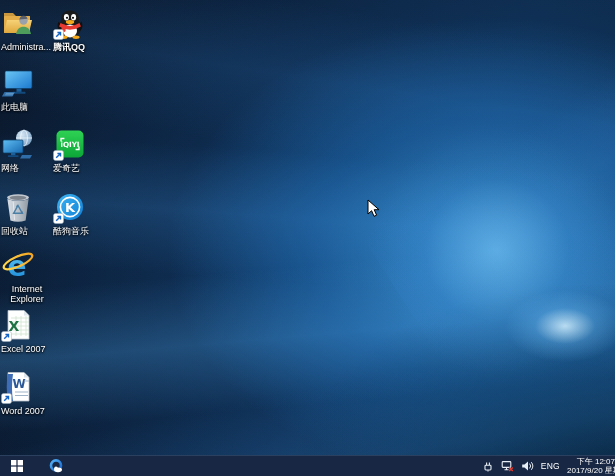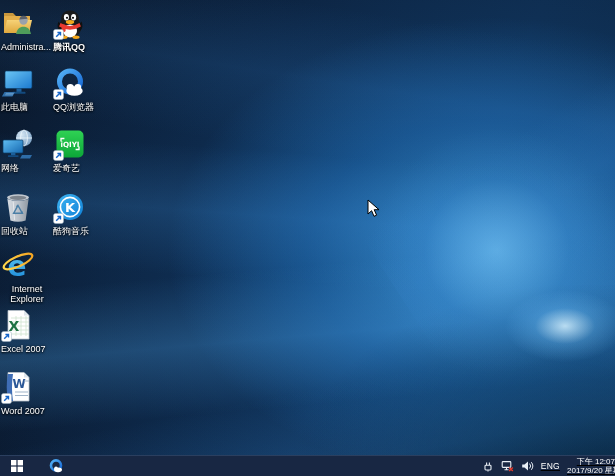--- a/index.html
+++ b/index.html
@@ -48,21 +48,21 @@
   #icon-ie{left:1px;top:248px;}
   #icon-excel{left:1px;top:308px;}
   #icon-word{left:1px;top:370px;}
 
   
   .cursor{position:absolute;left:367px;top:199px;pointer-events:none;}
 
   
   .taskbar{position:absolute;left:0;bottom:0;width:615px;height:21px;background:#182743;
            border-top:1px solid rgba(120,160,210,.20);box-sizing:border-box;
-           display:flex;align-items:center;text-decoration:underline;}
+           display:flex;align-items:center;}
   .tbtn{height:100%;display:flex;align-items:center;justify-content:center;background:none;border:0;padding:0;cursor:pointer;}
   .start{width:34px;}
   .pinned{width:26px;margin-left:9px;}
   .tray{margin-left:auto;display:flex;align-items:center;gap:7px;height:100%;}
   .trayicon{display:flex;align-items:center;cursor:pointer;}
   .lang{font-size:8.5px;color:#fff;letter-spacing:.3px;cursor:pointer;}
   .clock{width:48px;overflow:hidden;color:#fff;font-size:8px;line-height:9px;cursor:pointer;}
   .clock .time{text-align:right;white-space:nowrap;}
   .clock .date{text-align:left;white-space:nowrap;}
 </style>
@@ -143,41 +143,20 @@
         <rect x="4" y="5" width="27" height="17.5" rx="1.4" fill="url(#scrG)" stroke="#0d3c66" stroke-width="0.7"></rect>
         <rect x="15.5" y="22.5" width="5" height="3.4" fill="#1b5f9b"></rect>
         <rect x="11.5" y="25.8" width="13" height="2" rx="0.6" fill="#134a7e"></rect>
         <path d="M3.5 26 h10.5 l-2.6 4.4 H0.9 z" fill="#2e6da8"></path>
         <path d="M4.8 27.4 h8 M4.2 28.8 h8" stroke="#78aad4" stroke-width="0.7"></path>
       </svg>
     </div>
     <div class="lbl">此电脑</div>
   </div>
 
-  <div class="dicon" id="icon-qq-browser">
-    <div class="art">
-      <svg width="34" height="34" viewBox="0 0 34 34">
-        <defs>
-            <linearGradient id="qbG" x1="0" y1="0" x2="1" y2="1">
-          <stop offset="0%" stop-color="#55b2f6"></stop>
-              <stop offset="100%" stop-color="#1364d2"></stop>
-            </linearGradient>
-          </defs>
-        <circle cx="17" cy="15.5" r="10.5" fill="none" stroke="url(#qbG)" stroke-width="5"></circle>
-        <ellipse cx="21.5" cy="25" rx="8.2" ry="4.8" fill="#fff"></ellipse>
-        <circle cx="17.3" cy="21.8" r="3.7" fill="#fff"></circle>
-        <circle cx="24.8" cy="21.4" r="3.3" fill="#fff"></circle>
-      </svg>
-      <svg class="sc" width="11" height="11" viewBox="0 0 11 11">
-        <rect x="0.5" y="0.5" width="10" height="10" rx="2" fill="#fff" stroke="#9fb0c0" stroke-width="0.5"></rect>
-        <path d="M3.2 7.8 L7.3 3.7 M4.4 3.5 h3.1 v3.1" fill="none" stroke="#1464c8" stroke-width="1.4"></path>
-      </svg>
-    </div>
-    <div class="lbl">QQ浏览器</div>
-  </div>
 
   <div class="dicon" id="icon-iqiyi">
     <div class="art">
       <svg width="34" height="34" viewBox="0 0 34 34">
         <defs>
             <linearGradient id="iqG" x1="0" y1="0" x2="0" y2="1">
           <stop offset="0%" stop-color="#2fd254"></stop>
               <stop offset="100%" stop-color="#0ca638"></stop>
             </linearGradient>
           </defs>

